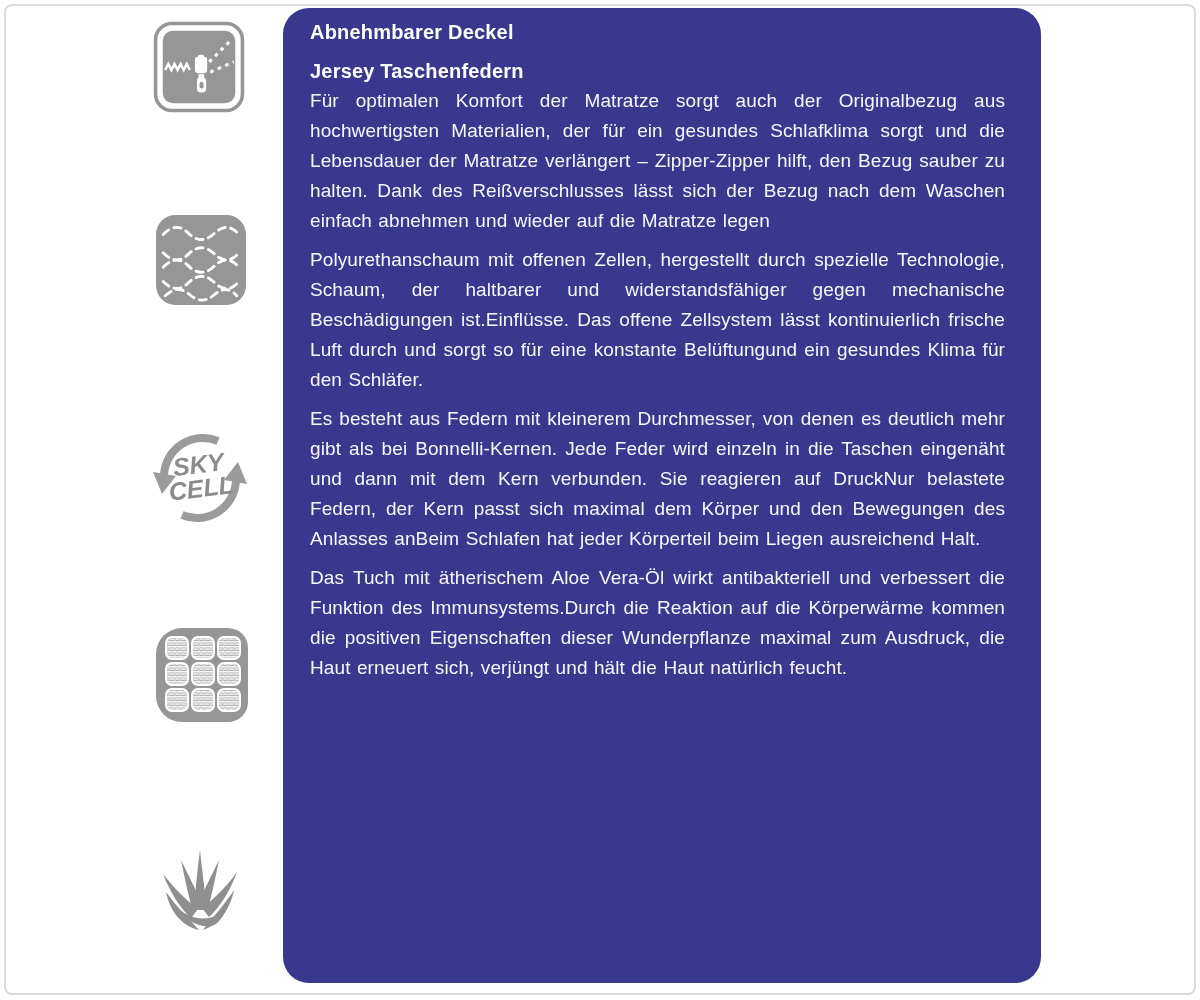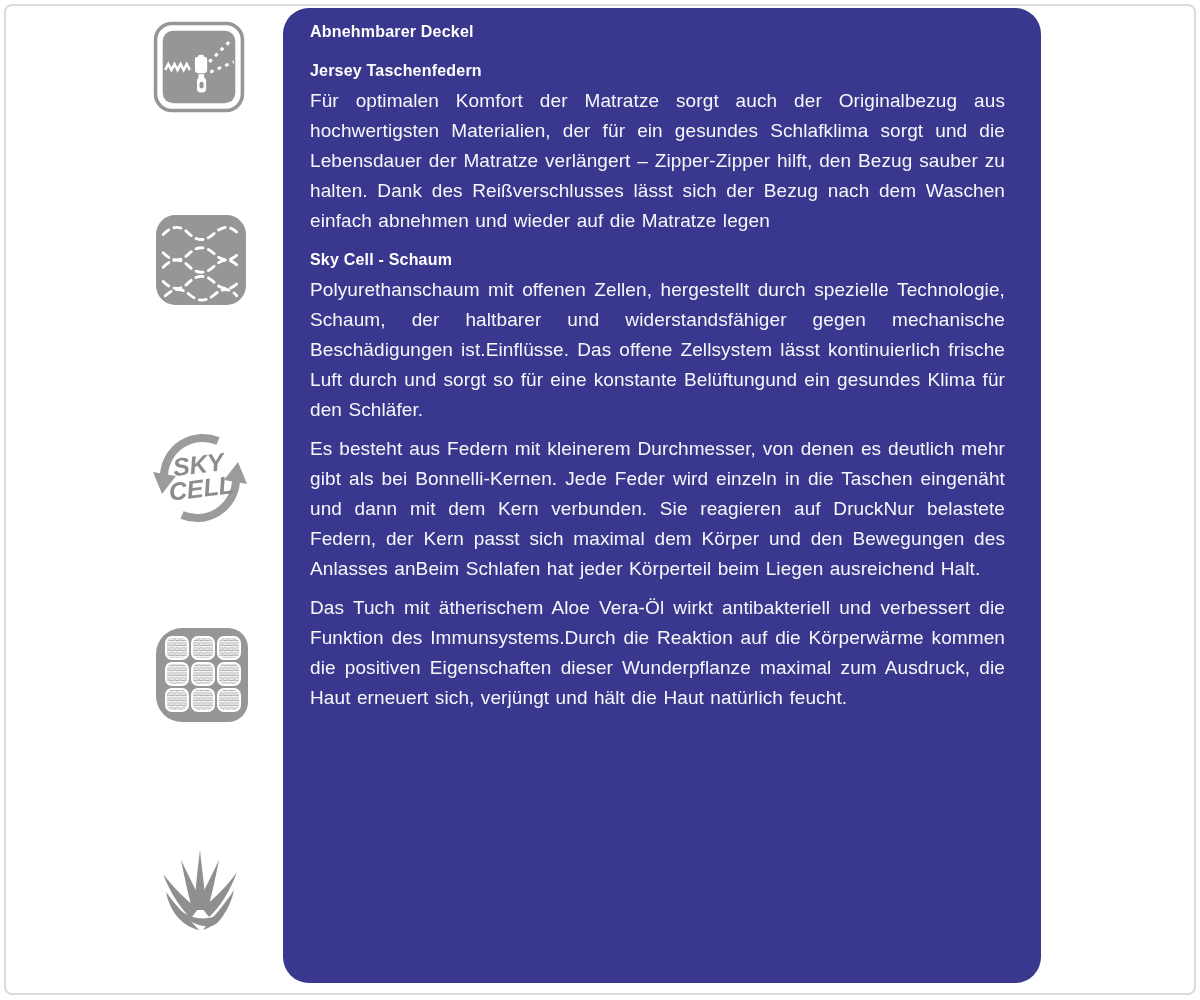--- a/index.html
+++ b/index.html
@@ -11,21 +11,21 @@
     position:absolute; left:4px; top:4px; right:4px; bottom:5px;
     border:2px solid #d7dce2; border-radius:8px; pointer-events:none;
   }
   .panel {
     position:absolute; left:283px; top:8px; width:758px; height:975px;
     background:#39388e; border-radius:26px; box-sizing:border-box;
     padding:9px 36px 14px 27px; color:#fdfdff; overflow:hidden;
   }
   .panel section { margin:0 0 9px 0; }
   .panel h2 {
-    margin:0; font-size:16px; line-height:30px; font-weight:bold;
+    margin:0; font-size:20px; line-height:30px; font-weight:bold;
     letter-spacing:0.2px; color:#ffffff;
   }
   .panel p {
     margin:0; font-size:19px; line-height:30px; text-align:justify;
     letter-spacing:0.1px; word-spacing:1px; color:#f7f7fc;
   }
   .icon { position:absolute; }
   .icon svg { display:block; }
   #icon-zipper  { left:153px; top:21px;  width:92px;  height:92px; }
   #icon-jersey  { left:155px; top:214px; width:92px;  height:92px; }
@@ -122,21 +122,20 @@
 
 <div class="panel">
   <section>
     <h2>Abnehmbarer Deckel</h2>
   </section>
   <section>
     <h2>Jersey Taschenfedern</h2>
     <p>Für optimalen Komfort der Matratze sorgt auch der Originalbezug aus hochwertigsten Materialien, der für ein gesundes Schlafklima sorgt und die Lebensdauer der Matratze verlängert – Zipper-Zipper hilft, den Bezug sauber zu halten. Dank des Reißverschlusses lässt sich der Bezug nach dem Waschen einfach abnehmen und wieder auf die Matratze legen</p>
   </section>
   <section>
-    <h2>Sky Cell - Schaum</h2>
     <p>Polyurethanschaum mit offenen Zellen, hergestellt durch spezielle Technologie, Schaum, der haltbarer und widerstandsfähiger gegen mechanische Beschädigungen ist.Einflüsse. Das offene Zellsystem lässt kontinuierlich frische Luft durch und sorgt so für eine konstante Belüftungund ein gesundes Klima für den Schläfer.</p>
   </section>
   <section>
     <p>Es besteht aus Federn mit kleinerem Durchmesser, von denen es deutlich mehr gibt als bei Bonnelli-Kernen. Jede Feder wird einzeln in die Taschen eingenäht und dann mit dem Kern verbunden. Sie reagieren auf DruckNur belastete Federn, der Kern passt sich maximal dem Körper und den Bewegungen des Anlasses anBeim Schlafen hat jeder Körperteil beim Liegen ausreichend Halt.</p>
   </section>
   <section>
     <p>Das Tuch mit ätherischem Aloe Vera-Öl wirkt antibakteriell und verbessert die Funktion des Immunsystems.Durch die Reaktion auf die Körperwärme kommen die positiven Eigenschaften dieser Wunderpflanze maximal zum Ausdruck, die Haut erneuert sich, verjüngt und hält die Haut natürlich feucht.</p>
   </section>
 </div>
 

